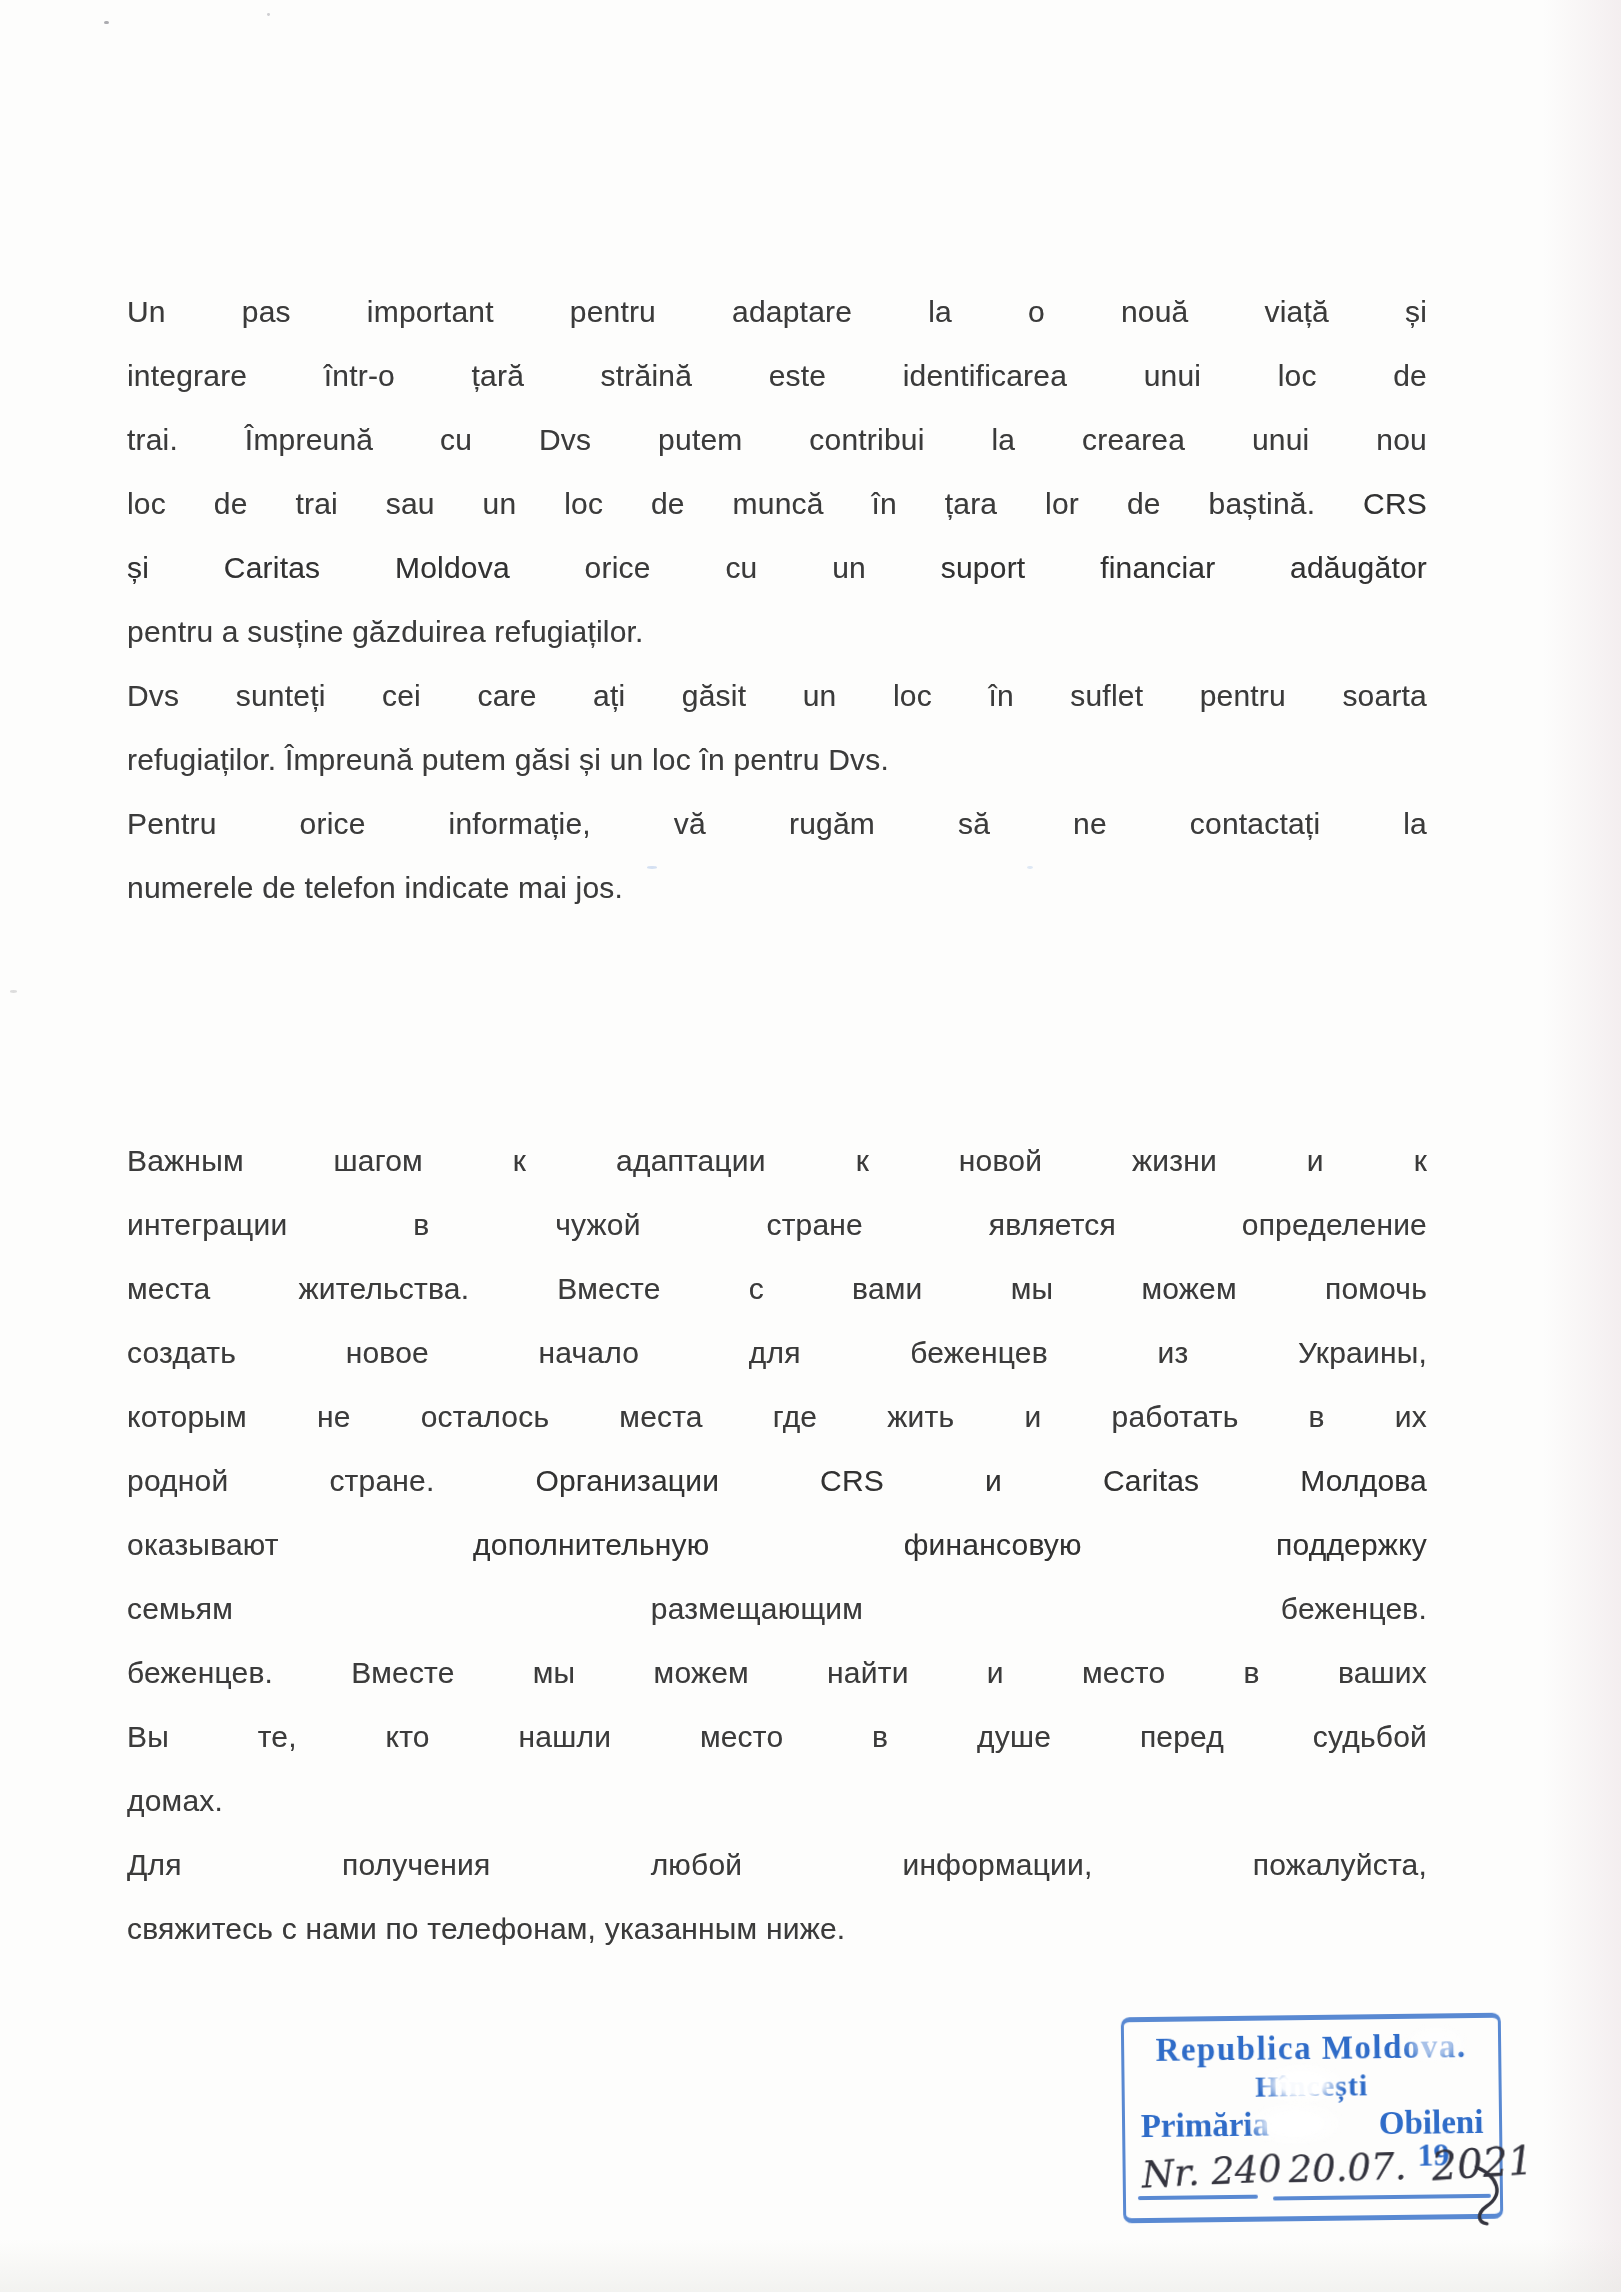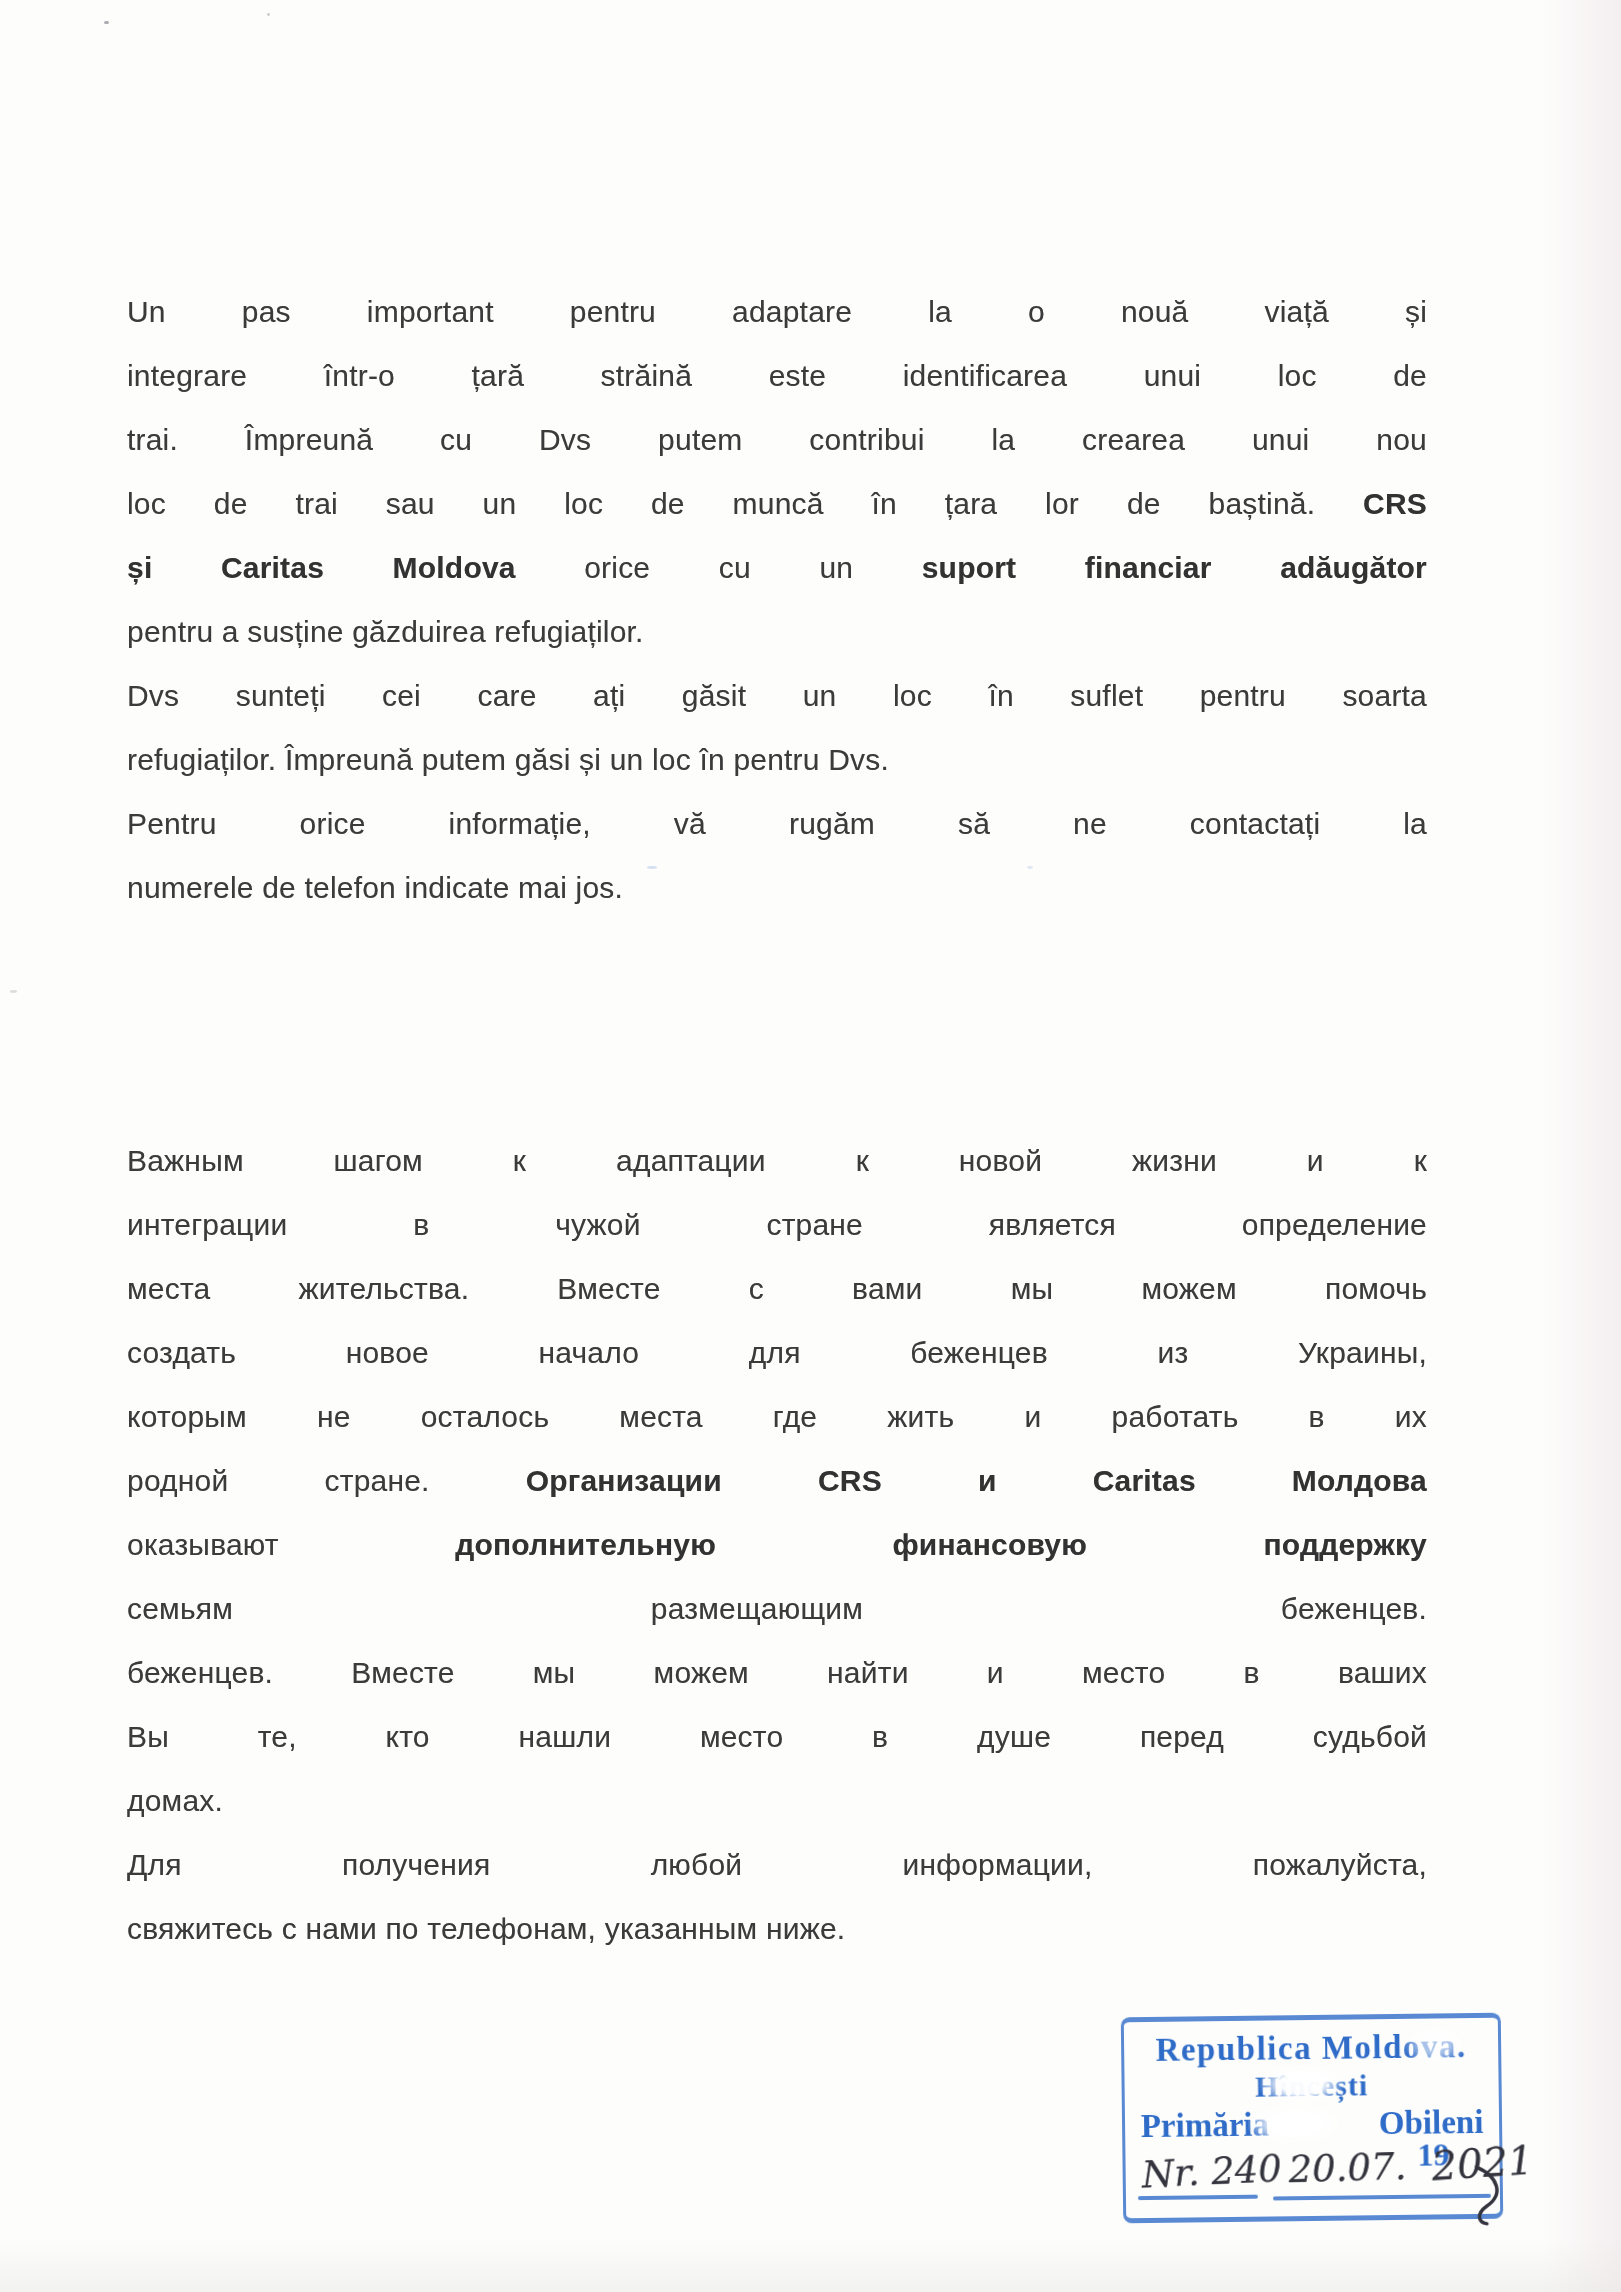--- a/index.html
+++ b/index.html
@@ -27,21 +27,21 @@
     color:var(--text,#3b3b3b);
     text-shadow:0 0 0.6px rgba(60,60,60,.35);
   }
   #ro-block{top:280px;}
   #ru-block{top:1129px;}
   .line{
     font-size:30px;line-height:64px;letter-spacing:0.2px;
     text-align:justify;text-align-last:justify;
   }
   .line.last{text-align:center;text-align-last:left;}
-  .bold{font-weight:700;color:var(--bold,#323232);}
+  .bold{font-weight:400;color:var(--bold,#323232);}
 
   
   .stamp{
     position:absolute;left:1122px;top:2015px;width:374px;height:196px;
     border:3.9px solid rgba(47,108,200,.8);
     border-top-width:5.9px;border-bottom-width:5.9px;
     border-radius:8.8px;
     transform:rotate(-.7deg);
     color:var(--stamp,#2f6cc8);
     font-family:"Liberation Serif",serif;font-weight:700;

